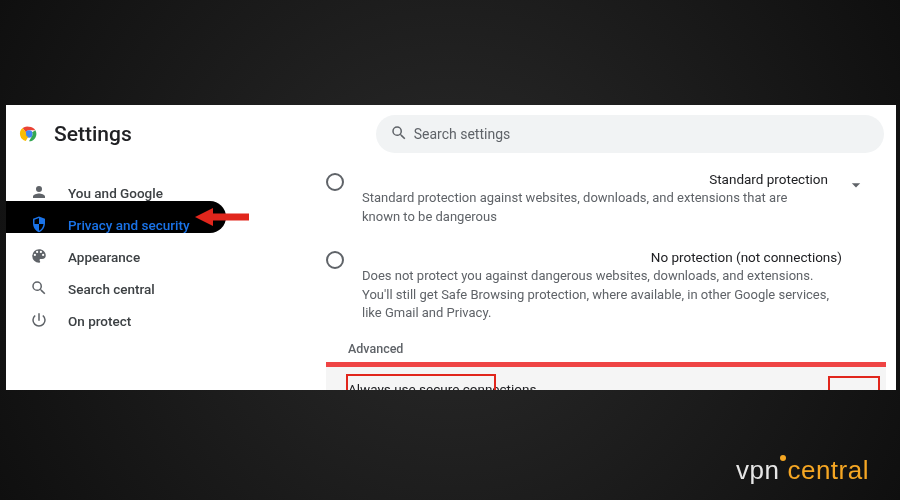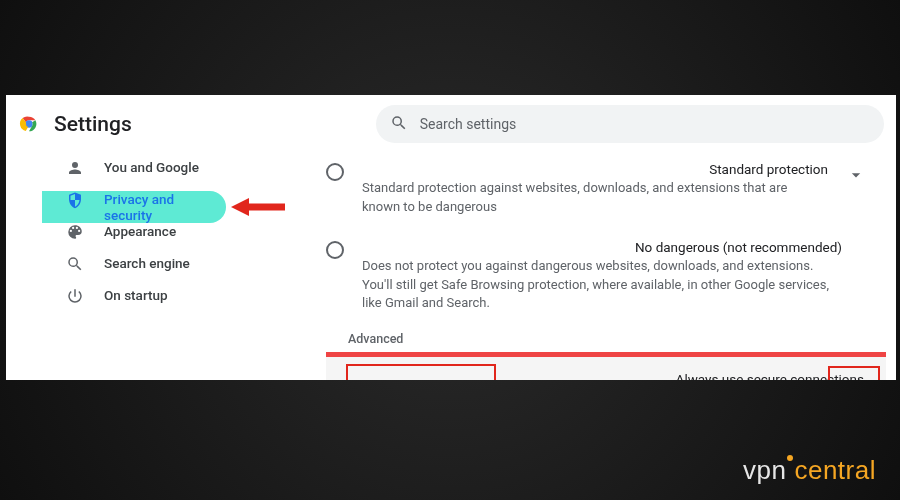--- a/index.html
+++ b/index.html
@@ -8,21 +8,21 @@
     background: #1a1a1a;
     background-image: radial-gradient(circle at center, #2b2b2b 0%, #0f0f0f 100%);
     width: 900px;
     height: 500px;
     position: relative;
     overflow: hidden;
   }
   .browser-window {
     position: absolute;
     left: 6px;
-    top: 95px;
+    top: 105px;
     width: 890px;
     height: 285px;
     background: #fff;
     overflow: hidden;
   }
   .header-row {
     display: flex;
     align-items: center;
     padding: 10px 12px;
     gap: 14px;
@@ -36,49 +36,48 @@
     flex: 1;
     margin-left: 230px;
   }
   .search-pill {
     background: #f1f3f4;
     border-radius: 22px;
     height: 38px;
     display: flex;
     align-items: center;
     padding: 0 14px;
-    gap: 12px;
+    gap: 6px;
     color: #5f6368;
     font-size: 14px;
     max-width: 570px;
   }
   .content-row {
     display: flex;
     height: calc(100% - 58px);
   }
   .sidebar {
     width: 300px;
     padding: 6px 0;
   }
   .side-item {
     display: flex;
-    align-items: flex-start;
+    align-items: flex-end;
     gap: 20px;
     padding: 0 24px;
     height: 32px;
     font-size: 13.5px;
     color: #3c4043;
     font-weight: 500;
     border-radius: 0 16px 16px 0;
     margin-right: 80px;
     position: relative;
-    margin-left: 36px;
   }
   .side-item.active {
-    background: #5eead4;
+    background: #000000;
     color: #1a73e8;
   }
   .side-item.active .side-ic svg { fill: #1a73e8; }
   .side-ic { width: 18px; height: 18px; display:flex; align-items:center; justify-content:center;}
   .side-ic svg { width: 18px; height: 18px; fill: #5f6368; }
   .arrow-annot {
     position: absolute;
     width: 60px;
     height: 24px;
   }
@@ -108,28 +107,27 @@
     font-weight: 500;
     padding: 4px 0 6px 22px;
     border-bottom: 5px solid #ef4444;
   }
   .secure-row {
     background: #f5f5f5;
     padding: 14px 22px;
     display:flex;
     align-items:center;
     position: relative;
-    justify-content: flex-end;
   }
   .secure-row .txt .t { font-size: 13.5px; color:#202124; }
   .redbox {
     position:absolute; border: 2.5px solid #e1261c; pointer-events:none;
   }
   .watermark {
-    position:absolute; right: 24px; bottom: 14px;
+    position:absolute; right: 31px; bottom: 14px;
     color:#e6e6e6; font-size:26px; font-weight:300; font-family: sans-serif;
     letter-spacing: 0.5px;
   }
   .watermark .accent { color:#f5a623; }
   .chrome-logo{width:22px;height:22px;}
 </style>
 </head>
 <body>
 
 <div class="browser-window">
@@ -190,51 +188,51 @@
             </svg>
           </span>
         <span>Appearance</span>
       </div>
       <div class="side-item">
         <span class="side-ic">
             <svg viewBox="0 0 24 24">
               <path d="M15.5 14h-.79l-.28-.27A6.471 6.471 0 0 0 16 9.5 6.5 6.5 0 1 0 9.5 16a6.47 6.47 0 0 0 4.23-1.57l.27.28v.79L19 20.49 20.49 19 15.5 14zM9.5 14A4.5 4.5 0 1 1 14 9.5 4.5 4.5 0 0 1 9.5 14z"></path>
             </svg>
           </span>
-        <span>Search engine</span>
+        <span>Search central</span>
       </div>
       <div class="side-item">
         <span class="side-ic">
             <svg viewBox="0 0 24 24">
               <path d="M13 3h-2v10h2V3zm4.83 2.17-1.42 1.42A7 7 0 1 1 7.59 6.59L6.17 5.17A9 9 0 1 0 17.83 5.17z"></path>
             </svg>
           </span>
-        <span>On startup</span>
+        <span>On protect</span>
       </div>
     </div>
 
     <div class="main-panel">
       <div class="opt-row">
         <span class="radio-ic"></span>
         <div class="opt-text">
           <div class="t">Standard protection</div>
           <div class="d">Standard protection against websites, downloads, and extensions that are known to be dangerous</div>
         </div>
         <span class="expand-ic">
           <svg viewBox="0 0 24 24" width="20" height="20" fill="#5f6368">
               <path d="M7 10l5 5 5-5z"></path>
             </svg>
         </span>
       </div>
 
       <div class="opt-row">
         <span class="radio-ic"></span>
         <div class="opt-text">
-          <div class="t">No dangerous (not recommended)</div>
-          <div class="d">Does not protect you against dangerous websites, downloads, and extensions. You'll still get Safe Browsing protection, where available, in other Google services, like Gmail and Search.</div>
+          <div class="t">No protection (not connections)</div>
+          <div class="d">Does not protect you against dangerous websites, downloads, and extensions. You'll still get Safe Browsing protection, where available, in other Google services, like Gmail and Privacy.</div>
         </div>
       </div>
 
       <div class="section-label">Advanced</div>
 
       <div class="secure-row">
         <div class="txt">
           <div class="t">Always use secure connections</div>
 
         </div>

